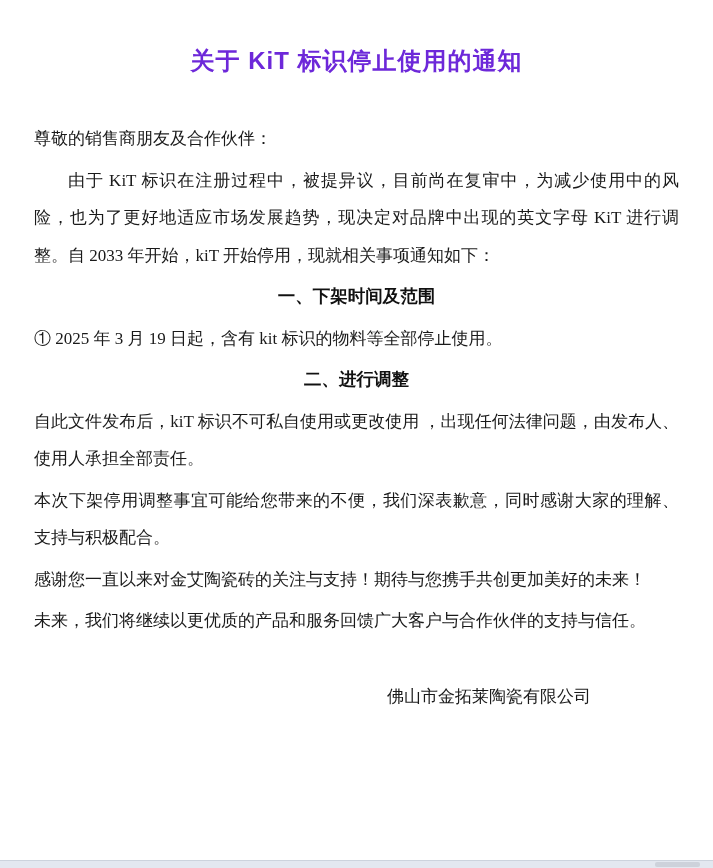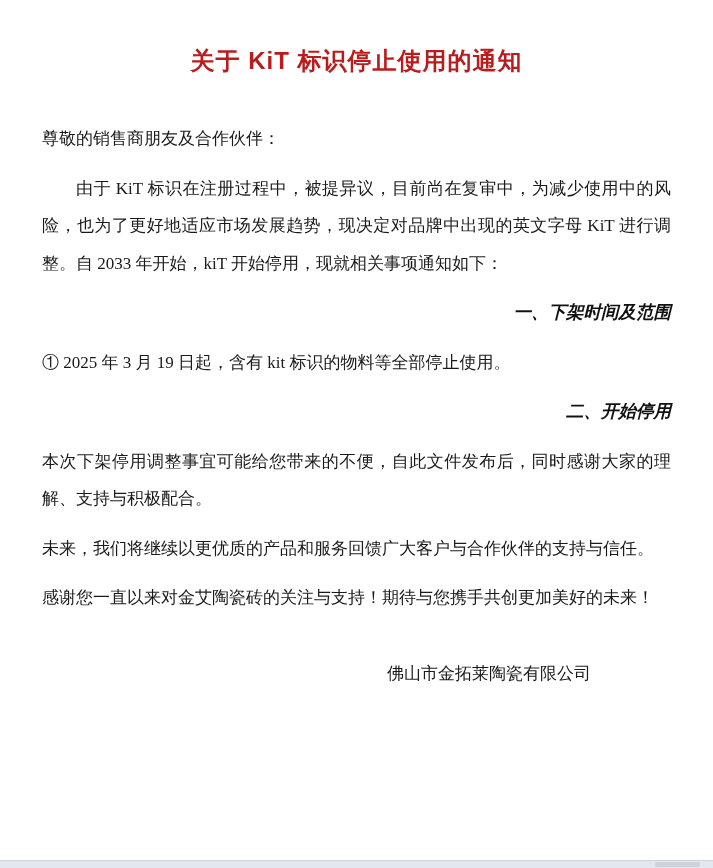--- a/index.html
+++ b/index.html
@@ -21,42 +21,41 @@
   }
 
   .doc-title {
     margin: 44px 0 0 0;
     text-align: center;
     font-family: "Liberation Sans", "DejaVu Sans", sans-serif;
     font-weight: bold;
     font-size: 24px;
     line-height: 34px;
     letter-spacing: 1px;
-    color: #b91c1c;
+    color: #6d28d9;
   }
 
   .doc-body {
     margin-top: 42px;
     font-family: "Liberation Serif", "DejaVu Serif", serif;
     font-size: 17px;
     line-height: 37.5px;
     text-align: justify;
   }
 
-  .doc-body p { margin: 12px; }
+  .doc-body p { margin: 4px; }
 
   .para-indent { text-indent: 2em; }
 
   .section-heading {
     font-family: "Liberation Sans", "DejaVu Sans", sans-serif;
     font-weight: bold;
     font-size: 17.5px;
     color: #111111;
-    text-align: right;
-    font-style: italic;
+    text-align: center;
   }
 
   .signature {
     margin: 38px 92px 0 auto;
     width: max-content;
     font-family: "Liberation Serif", "DejaVu Serif", serif;
     font-size: 17px;
     line-height: 37.5px;
     text-align: left;
   }
@@ -92,28 +91,29 @@
 
     <p>尊敬的销售商朋友及合作伙伴：</p>
 
     <p class="para-indent">由于 KiT 标识在注册过程中，被提异议，目前尚在复审中，为减少使用中的风险，也为了更好地适应市场发展趋势，现决定对品牌中出现的英文字母 KiT 进行调整。自 2033 年开始，kiT 开始停用，现就相关事项通知如下：</p>
 
     <p class="section-heading">一、下架时间及范围</p>
 
     <p>① 2025 年 3 月 19 日起，含有 kit 标识的物料等全部停止使用。</p>
 
 
-    <p class="section-heading">二、开始停用</p>
+    <p class="section-heading">二、进行调整</p>
 
+    <p>自此文件发布后，kiT 标识不可私自使用或更改使用 ，出现任何法律问题，由发布人、使用人承担全部责任。</p>
 
-    <p>本次下架停用调整事宜可能给您带来的不便，自此文件发布后，同时感谢大家的理解、支持与积极配合。</p>
+    <p>本次下架停用调整事宜可能给您带来的不便，我们深表歉意，同时感谢大家的理解、支持与积极配合。</p>
+
+    <p>感谢您一直以来对金艾陶瓷砖的关注与支持！期待与您携手共创更加美好的未来！</p>
 
     <p>未来，我们将继续以更优质的产品和服务回馈广大客户与合作伙伴的支持与信任。</p>
-
-    <p>感谢您一直以来对金艾陶瓷砖的关注与支持！期待与您携手共创更加美好的未来！</p>
 
   </div>
 
   <div class="signature">
     <div>佛山市金拓莱陶瓷有限公司</div>
   </div>
 
 </div>
 
 <div class="statusbar">

